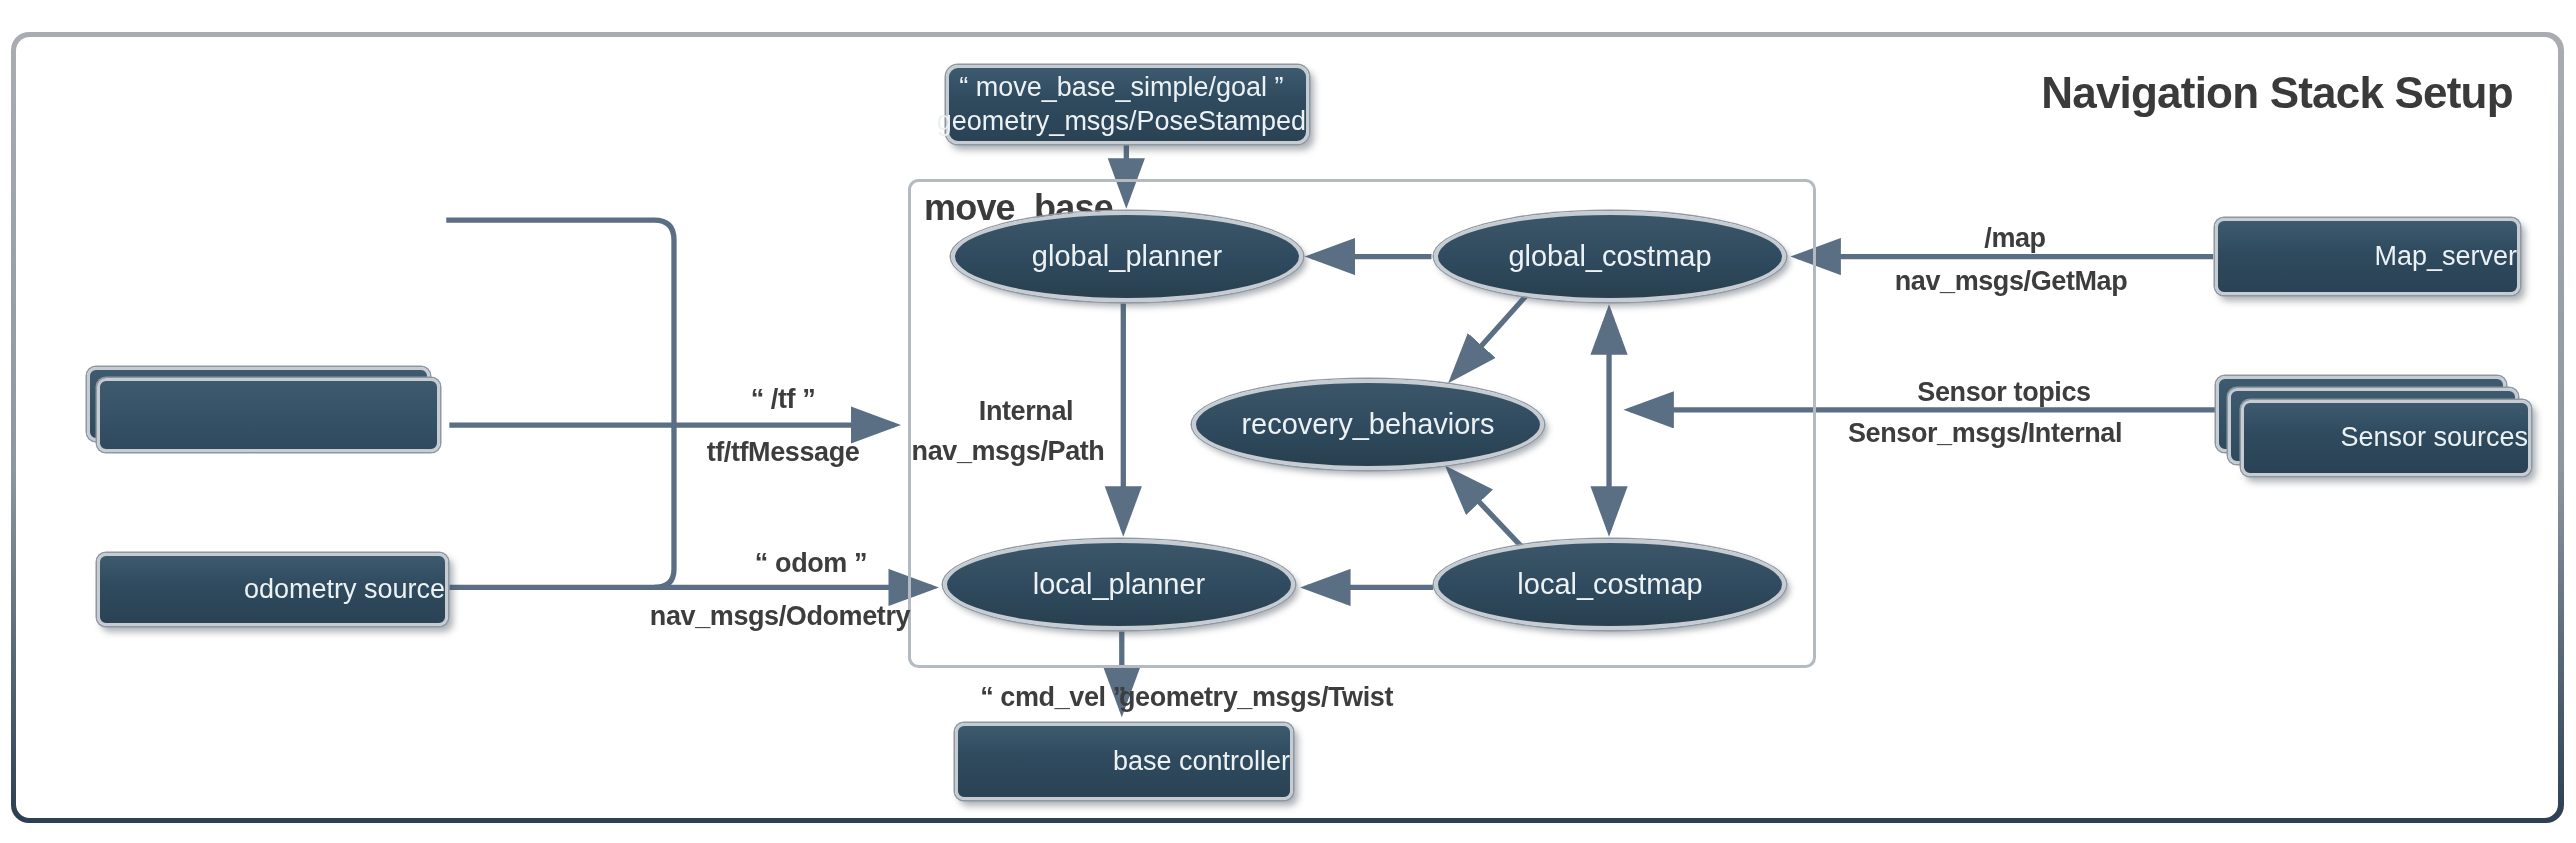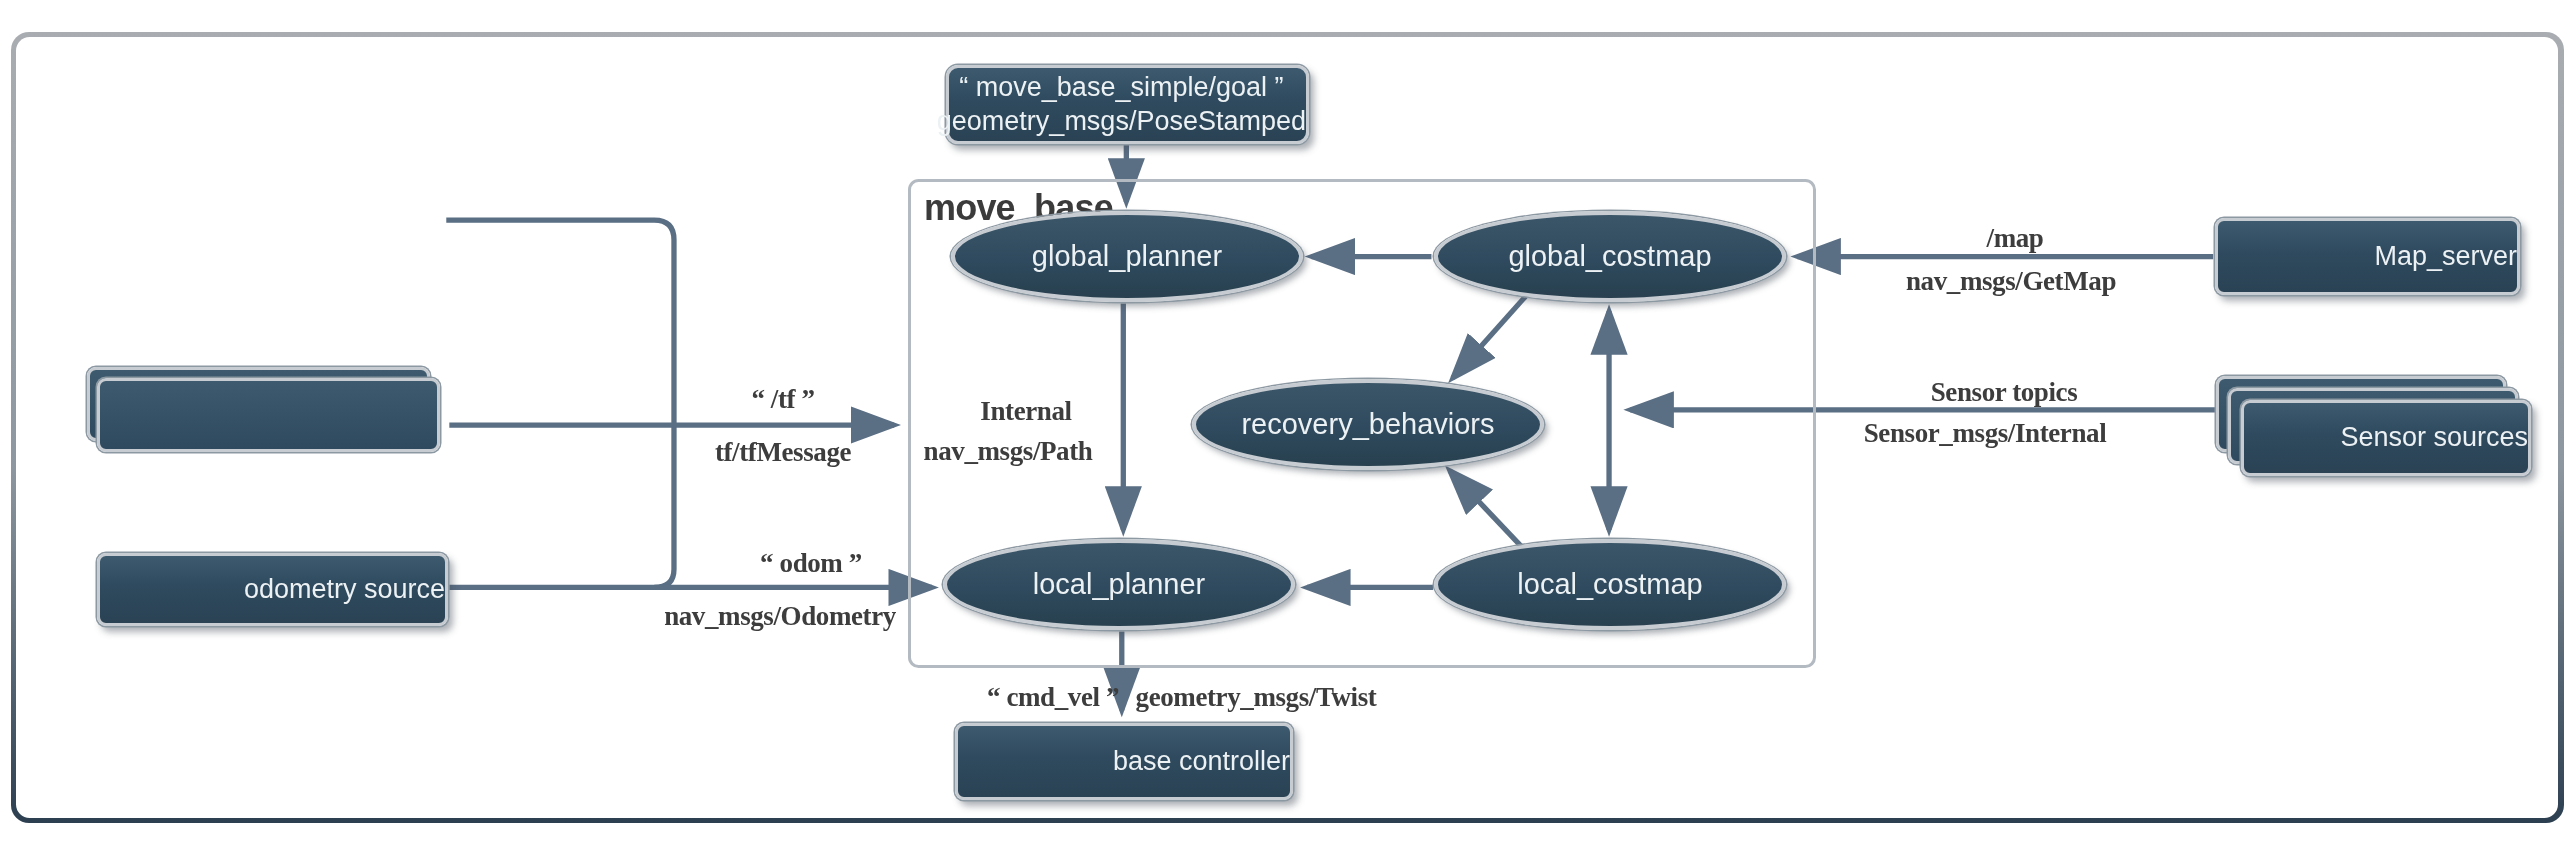--- a/index.html
+++ b/index.html
@@ -39,31 +39,32 @@
   .enode{position:absolute;width:352px;height:91px;display:flex;align-items:center;justify-content:center;
          background:linear-gradient(180deg,#3c5669 0%,var(--node-fill) 55%,#28404f 100%);
          border-radius:50%;border:4.6px solid var(--silver);
          box-shadow:0 0 0 1.5px #8c98a2,3.8px 4.6px 6.8px rgba(70,80,92,.45);
          color:var(--node-text);font-size:29px;white-space:nowrap;}
 
   svg.wires{position:absolute;left:0;top:0;width:2576px;height:844px;}
   svg .wire{fill:none;stroke:var(--connector);stroke-width:7;}
 
   .elabel{position:absolute;transform:translate(-50%,-50%);font-size:27px;font-weight:600;
-          color:var(--label-text);white-space:nowrap;letter-spacing:-0.4px;font-family:Liberation Serif, serif;}
+          color:var(--label-text);white-space:nowrap;letter-spacing:-0.4px;}
 </style>
 </head>
 <body>
 
 <div class="canvas">
 
   <div class="frame">
     <div class="frame-inner"></div>
   </div>
 
+  <div class="title">Navigation Stack Setup</div>
 
   <svg class="wires" viewBox="0 0 3394 1112">
     <defs>
       <marker id="ah" viewBox="0 0 10 7" markerWidth="10" markerHeight="7" refX="8.2" refY="3.5" orient="auto-start-reverse" markerUnits="strokeWidth">
         <path d="M0,0 L9.5,3.5 L0,7 Z" style="fill:var(--connector)"></path>
       </marker>
     </defs>
 
     <path class="wire" d="M588 290 H862 Q888 290 888 316 V750 Q888 774 862 774"></path>
     <path class="wire" d="M592 560 H888"></path>

